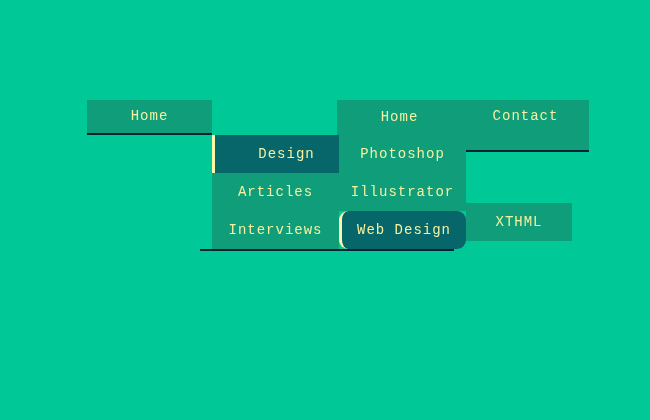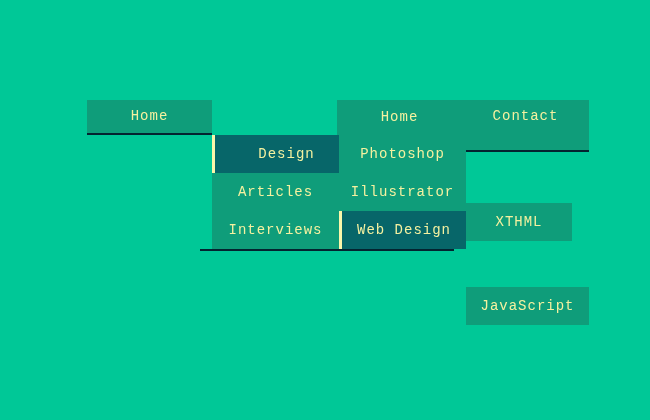--- a/index.html
+++ b/index.html
@@ -39,21 +39,21 @@
   .nav-tutorials  { left: 200px; top: 97px;  width: 125px; height: 38px; line-height: 35px; border-top: 3px solid #faf6aa; }
   .nav-about      { left: 325px; top: 100px; width: 125px; height: 35px; line-height: 35px; }
   .nav-contact    { left: 450px; top: 100px; width: 127px; height: 52px; line-height: 33px; border-bottom: 2px solid #032430; }
   
   .dd-design      { left: 200px; top: 135px; width: 127px; height: 38px; line-height: 38px; border-left: 3px solid #faf6aa; padding-left: 19px; }
   .dd-articles    { left: 200px; top: 173px; width: 127px; height: 38px; line-height: 38px; }
   .dd-interviews  { left: 200px; top: 211px; width: 127px; height: 38px; line-height: 38px; }
   
   .dd-photoshop   { left: 327px; top: 135px; width: 127px; height: 38px; line-height: 38px; }
   .dd-illustrator { left: 327px; top: 173px; width: 127px; height: 38px; line-height: 38px; }
-  .dd-webdesign   { left: 327px; top: 211px; width: 127px; height: 38px; line-height: 38px; border-left: 3px solid #faf6aa; }
+  .dd-webdesign   { left: 327px; top: 211px; width: 127px; height: 38px; line-height: 38px; border-left: 3px solid #faf6aa; border-radius: 9px; }
   
   .dd-xthml       { left: 454px; top: 203px; width: 106px; height: 38px; line-height: 38px; }
   .dd-css         { left: 454px; top: 249px; width: 123px; height: 38px; line-height: 38px; }
   .dd-javascript  { left: 454px; top: 287px; width: 123px; height: 38px; line-height: 38px; }
   
   .dropdown-shadow {
     position: absolute;
     left: 200px; top: 249px;
     width: 254px; height: 2px;
     background: #032430;
@@ -79,17 +79,16 @@
 
   <div class="mi dd-photoshop">Photoshop</div>
 
   <div class="mi dd-illustrator">Illustrator</div>
 
   <div class="mi active dd-webdesign">Web Design</div>
 
   <div class="mi dd-xthml">XTHML</div>
 
 
-  <div class="mi dd-javascript">JavaScript</div>
 
   <div class="dropdown-shadow"></div>
 
 </div>
 
 </body></html>

